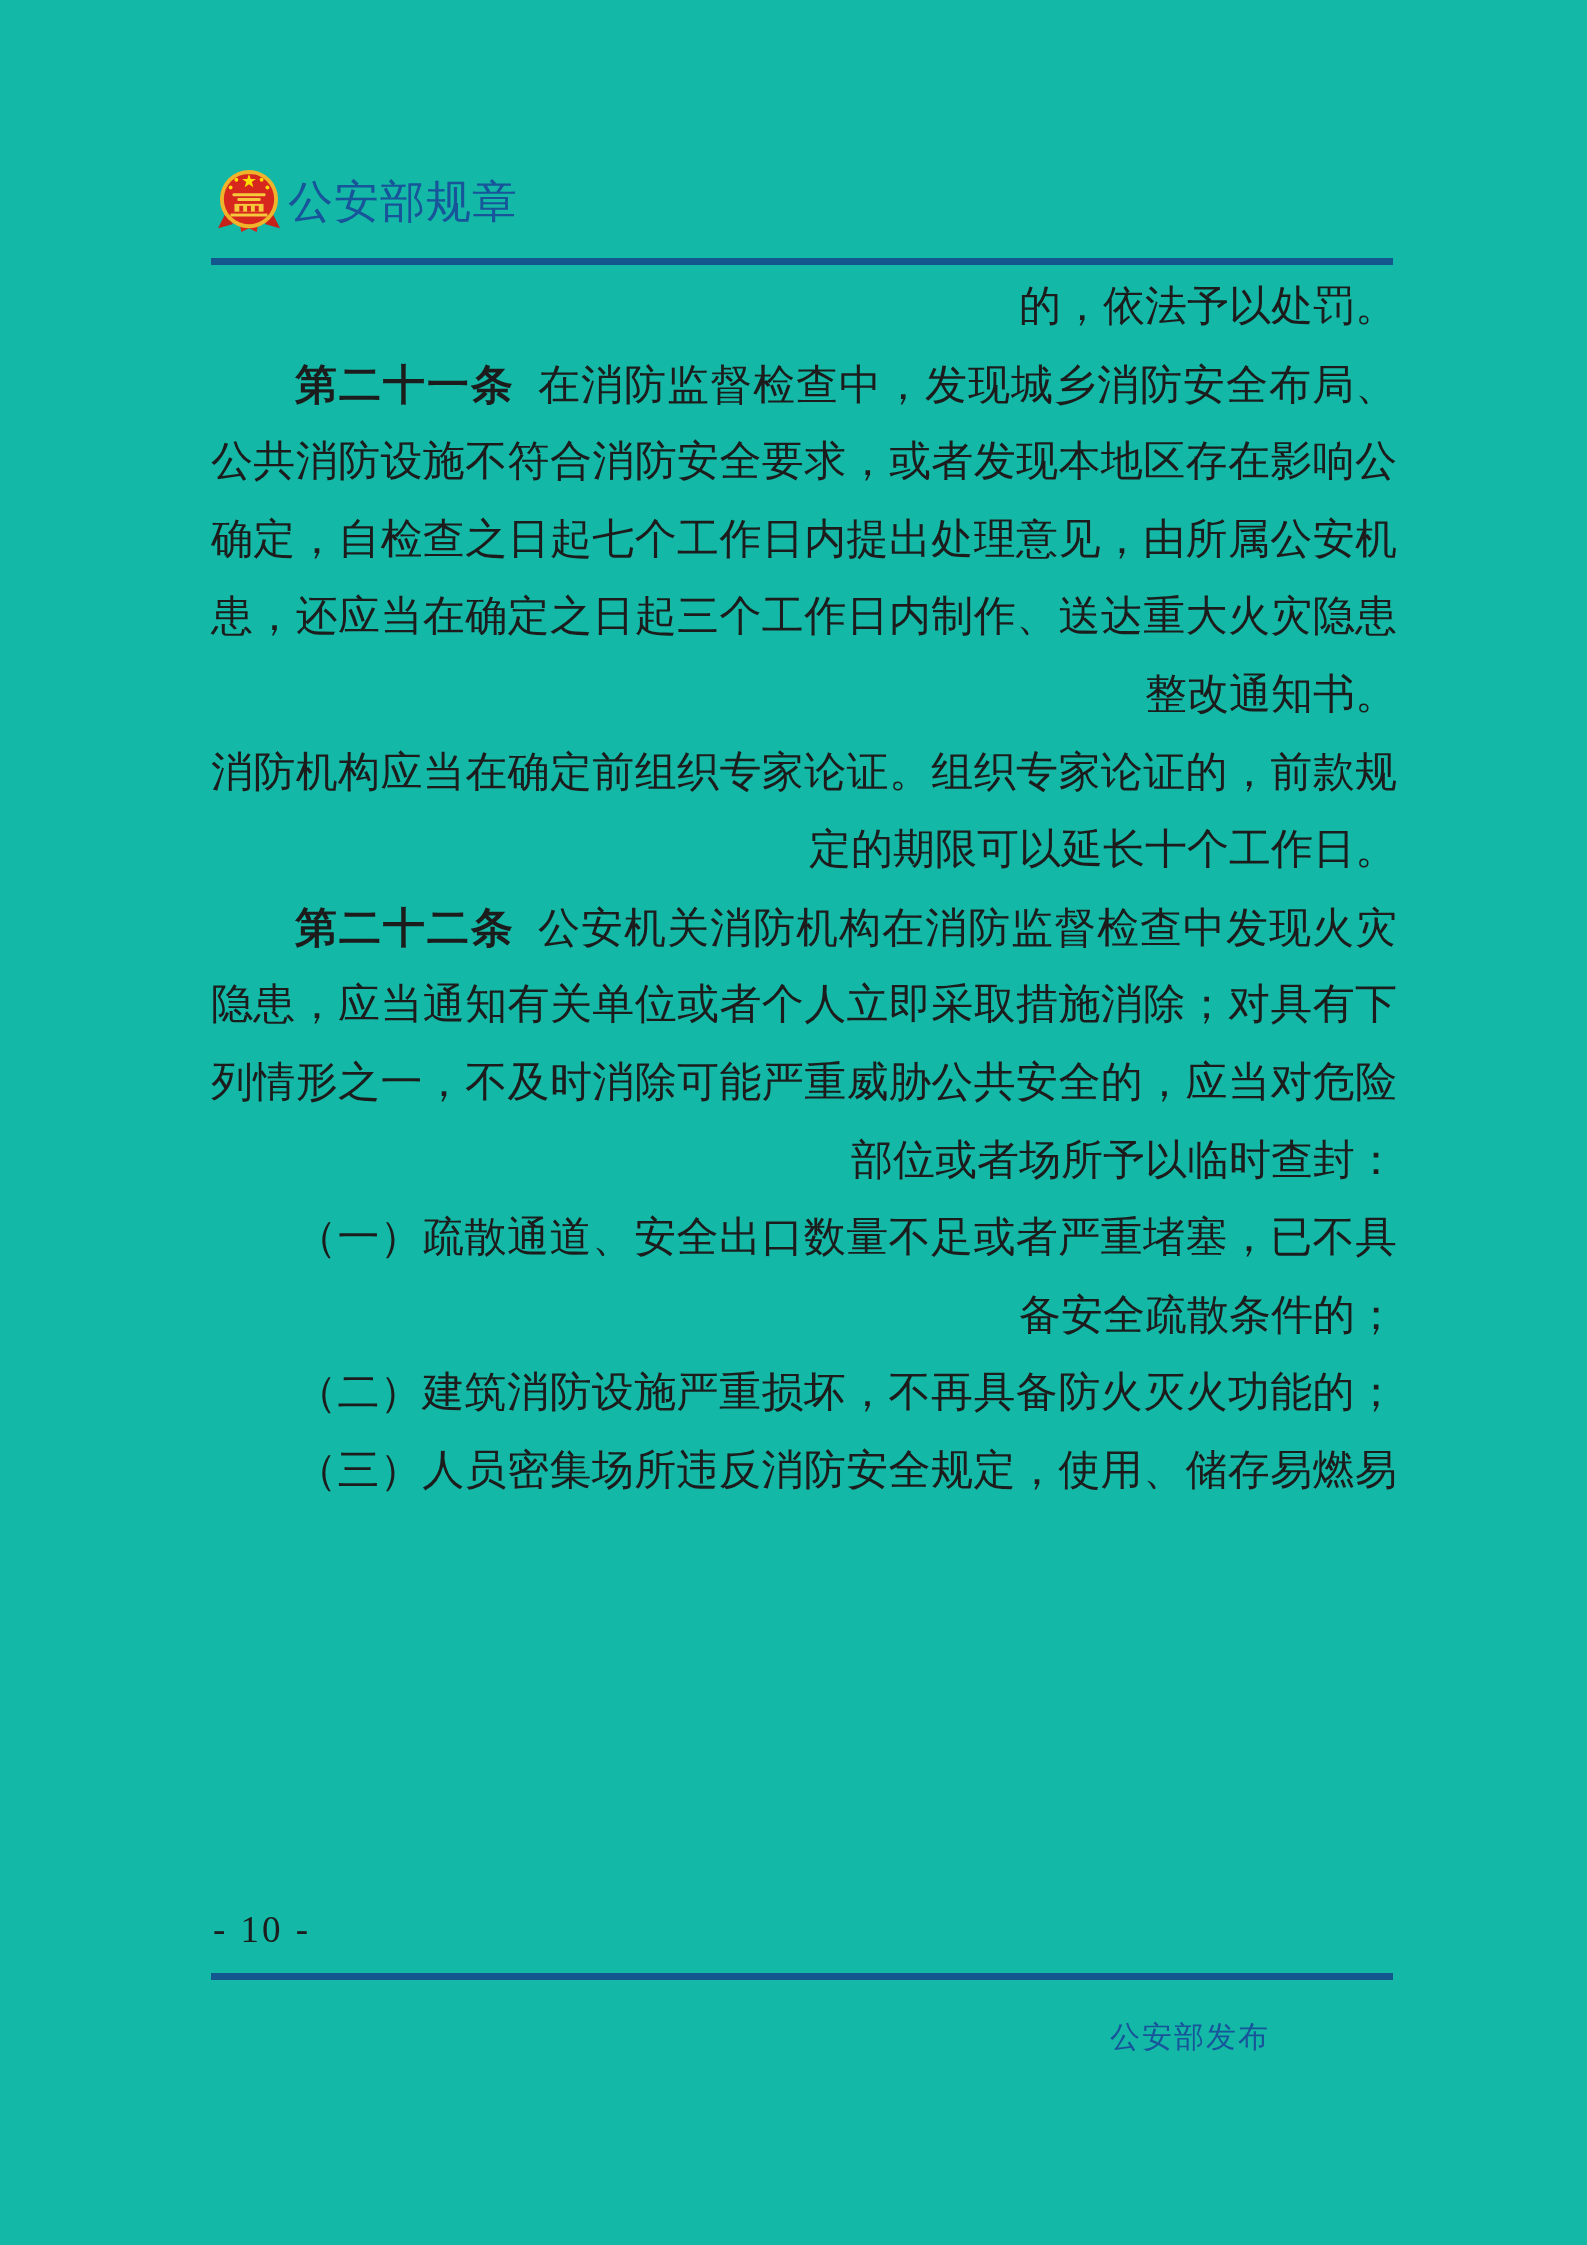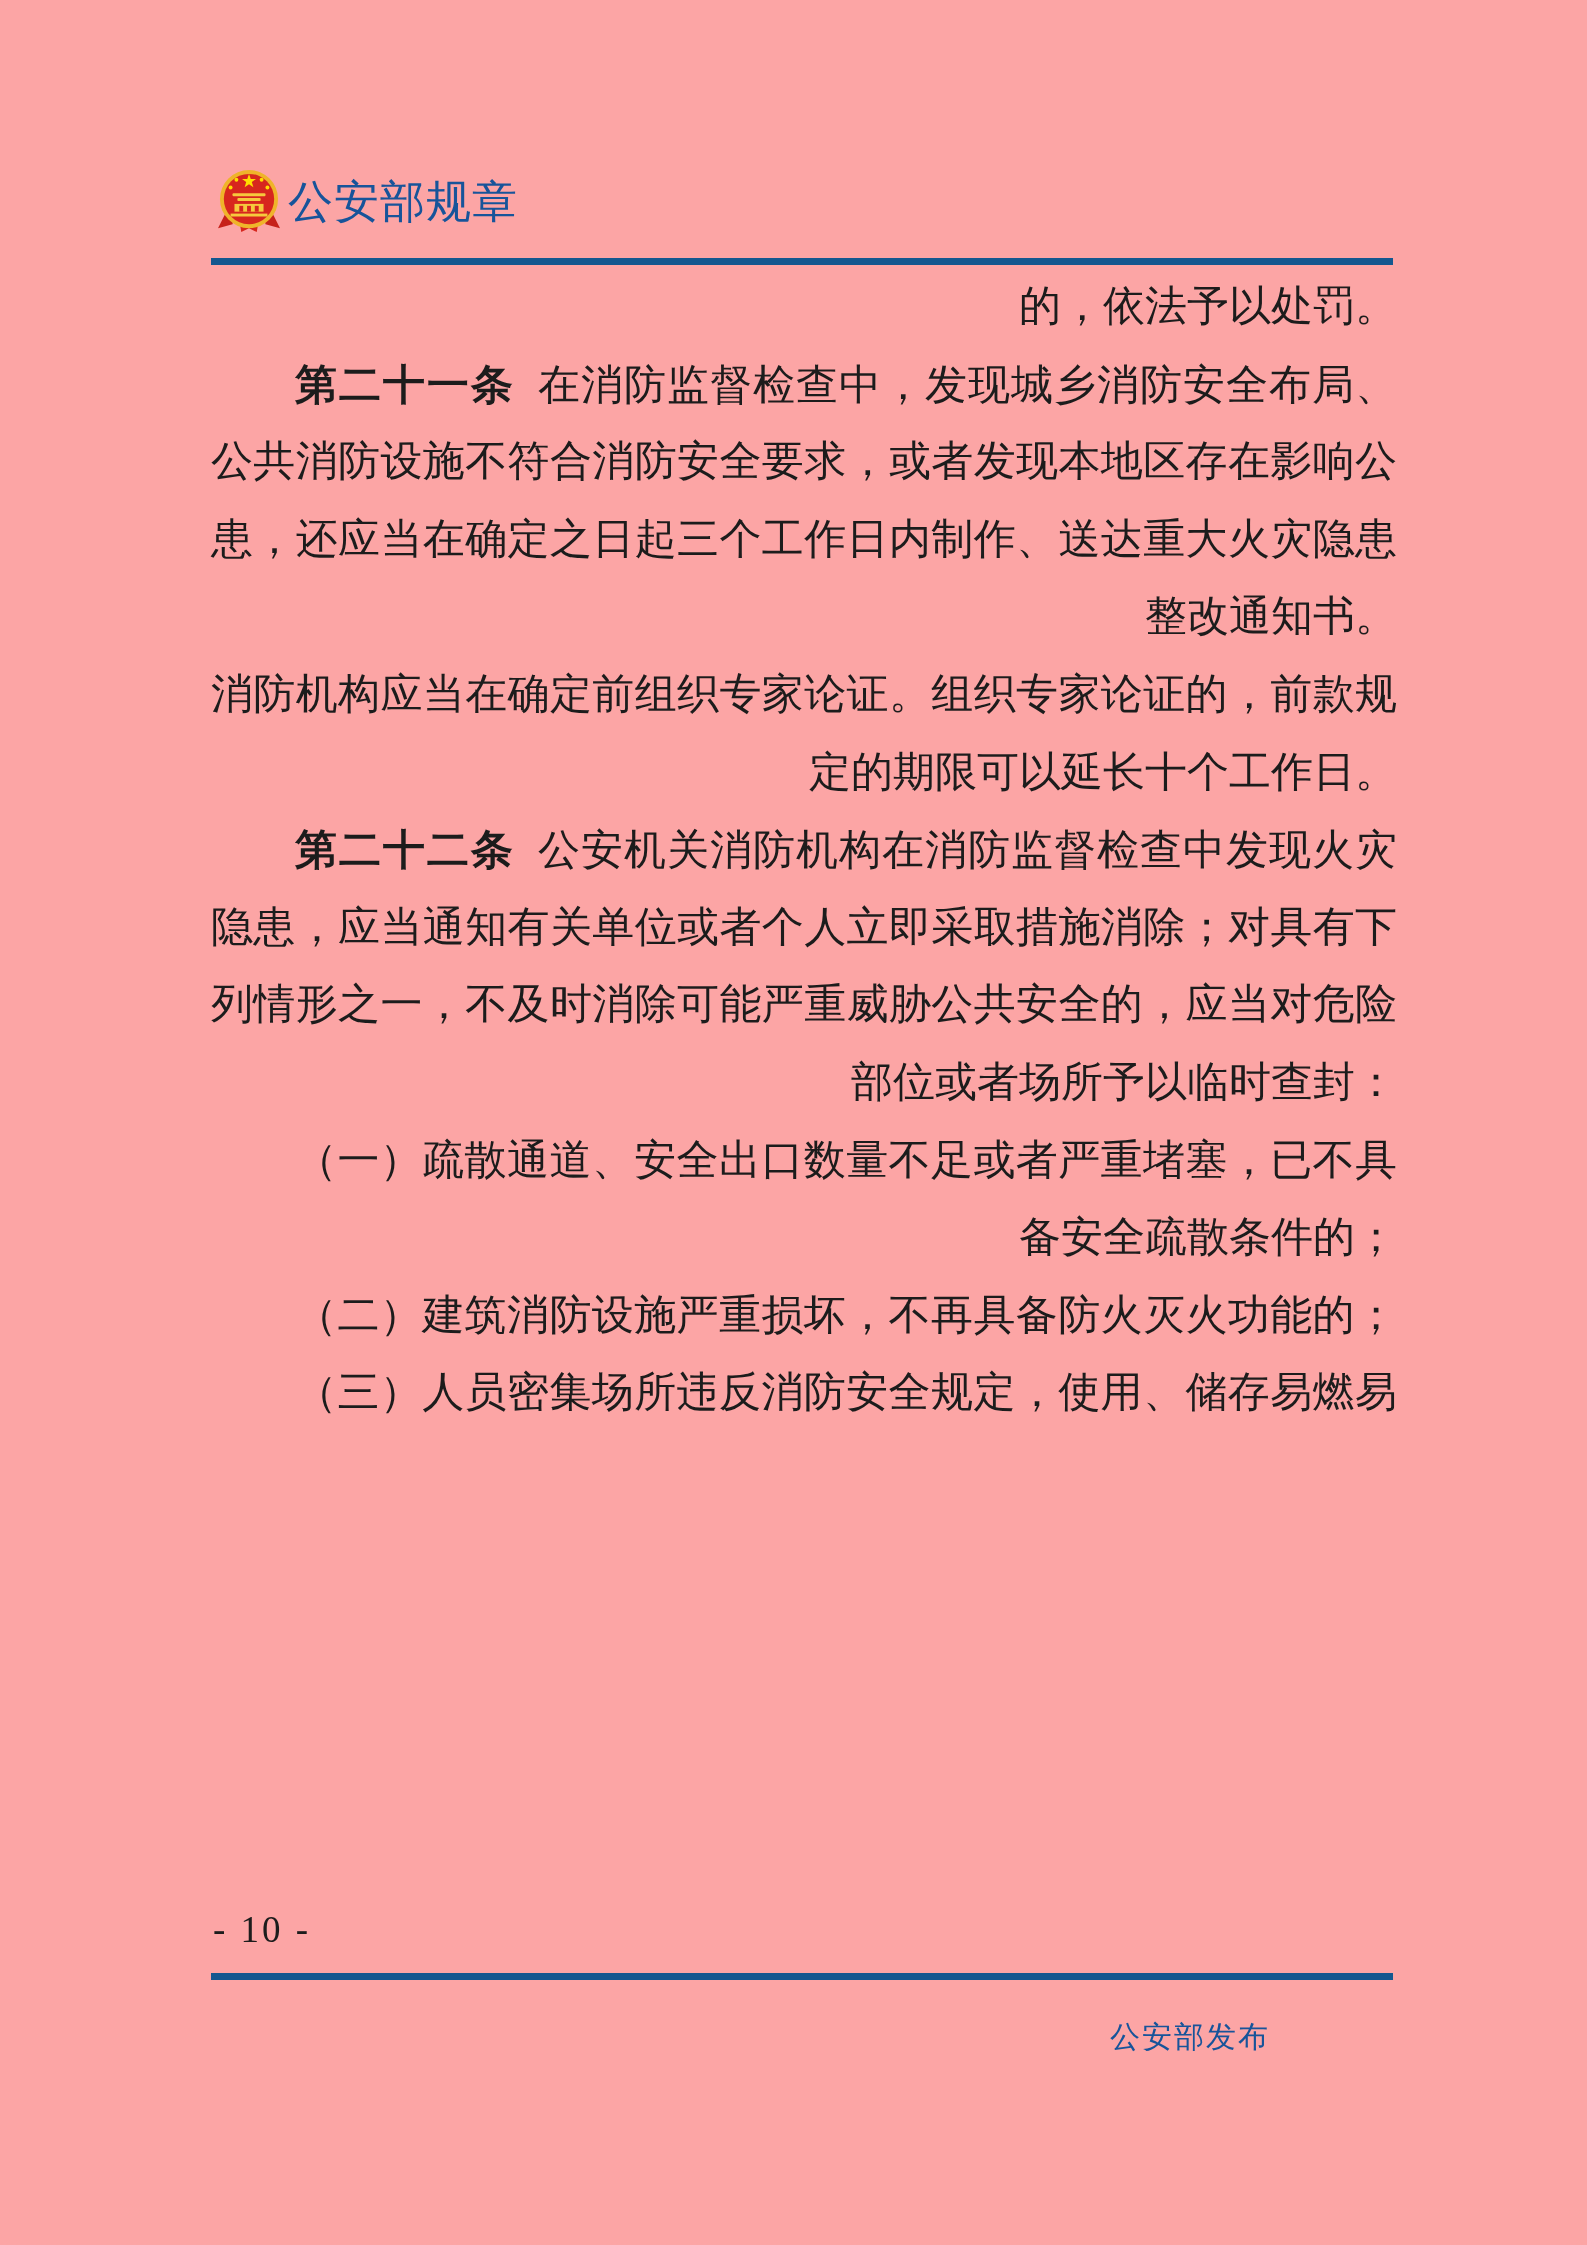--- a/index.html
+++ b/index.html
@@ -1,19 +1,19 @@
 <!DOCTYPE html>
 <html><head>
 <meta charset="utf-8">
 <style>
   html,body{margin:0;padding:0;background:#e9e9e9;}
   .page{
     position:relative;
     width:1587px;height:2245px;
-    background:#fca5a5;
+    background:#14b8a6;
     overflow:hidden;
     font-family:"Liberation Serif","DejaVu Serif",serif;
     color:#1c1c1c;
   }
   
   .emblem{
     position:absolute;left:218px;top:167px;width:62px;height:68px;
   }
   .brand{
     position:absolute;left:288px;top:176px;
@@ -102,20 +102,21 @@
       <rect x="38" y="39" width="4" height="6" fill="#D7261E"></rect>
     </svg>
   </div>
   <div class="brand">公安部规章</div>
   <div class="rule header-rule"></div>
 
   <div class="doc" id="doc">
       <div class="tline"><span class="seg">的，依法予以处罚。</span></div>
       <div class="tline indent fill"><span class="seg-b">第二十一条</span><span class="seg">在消防监督检查中，发现城乡消防安全布局、</span></div>
       <div class="tline fill"><span class="seg">公共消防设施不符合消防安全要求，或者发现本地区存在影响公</span></div>
+      <div class="tline fill"><span class="seg">确定，自检查之日起七个工作日内提出处理意见，由所属公安机</span></div>
       <div class="tline fill"><span class="seg">患，还应当在确定之日起三个工作日内制作、送达重大火灾隐患</span></div>
       <div class="tline"><span class="seg">整改通知书。</span></div>
       <div class="tline fill"><span class="seg">消防机构应当在确定前组织专家论证。组织专家论证的，前款规</span></div>
       <div class="tline"><span class="seg">定的期限可以延长十个工作日。</span></div>
       <div class="tline indent fill"><span class="seg-b">第二十二条</span><span class="seg">公安机关消防机构在消防监督检查中发现火灾</span></div>
       <div class="tline fill"><span class="seg">隐患，应当通知有关单位或者个人立即采取措施消除；对具有下</span></div>
       <div class="tline fill"><span class="seg">列情形之一，不及时消除可能严重威胁公共安全的，应当对危险</span></div>
       <div class="tline"><span class="seg">部位或者场所予以临时查封：</span></div>
       <div class="tline indent fill"><span class="seg">（一）疏散通道、安全出口数量不足或者严重堵塞，已不具</span></div>
       <div class="tline"><span class="seg">备安全疏散条件的；</span></div>

